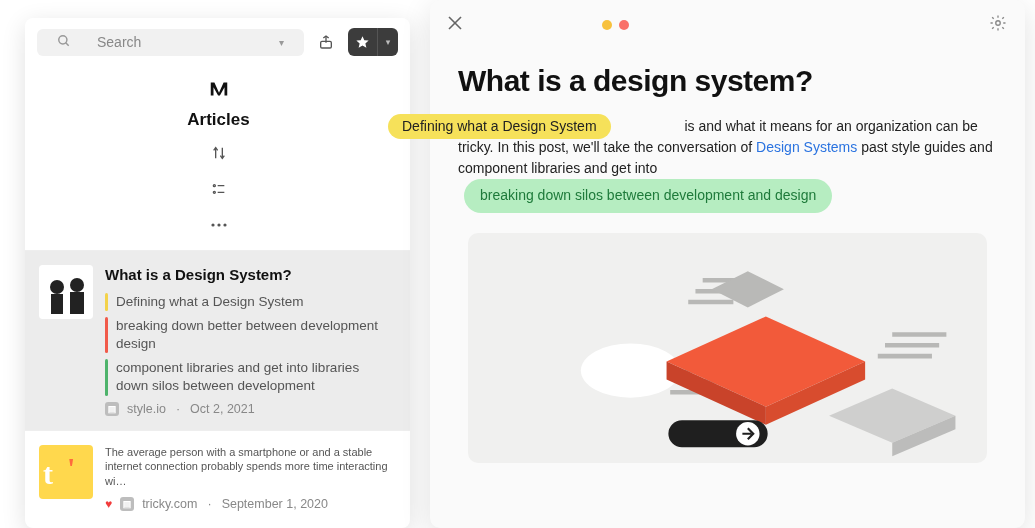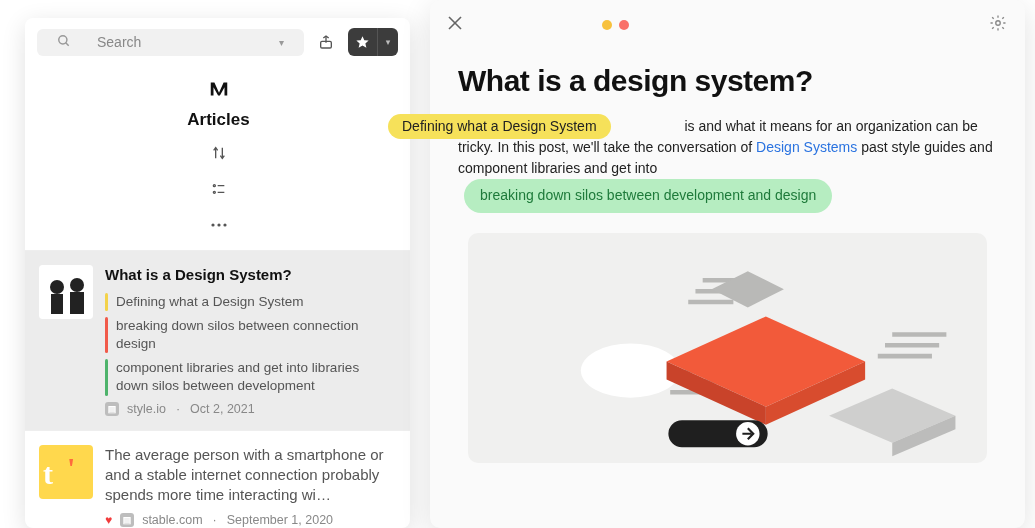--- a/index.html
+++ b/index.html
@@ -115,21 +115,21 @@
     margin-bottom:6px;
     font-size:13.5px;
     line-height:1.35;
     color:#555;
   }
   .bar { width:3px; border-radius:2px; flex-shrink:0; }
   .bar.y { background:#f3d24a; }
   .bar.r { background:#f15a4a; }
   .bar.g { background:#4eb36b; }
   .excerpt {
-    font-size:15px;
+    font-size:11px;
     color:#555;
     line-height:1.35;
     margin-bottom:8px;
   }
   .meta {
     display:flex;
     align-items:center;
     gap:8px;
     font-size:12.5px;
     color:#888;
@@ -306,21 +306,21 @@
         </svg>
       </div>
       <div class="card-body">
         <div class="card-title">What is a Design System?</div>
         <div class="hl-row">
             <span class="bar y"></span>
             <span>Defining what a Design System</span>
           </div>
         <div class="hl-row">
             <span class="bar r"></span>
-            <span>breaking down silos between connection design</span>
+            <span>breaking down better between development design</span>
           </div>
         <div class="hl-row">
             <span class="bar g"></span>
             <span>component libraries and get into libraries down silos between development</span>
           </div>
         <div class="meta">
           <span class="src-ico">▤</span>
           <span>style.io</span>
           <span class="dot"></span>
           <span>Oct 2, 2021</span>
@@ -331,21 +331,21 @@
     <div class="item">
       <div class="thumb thumb2">
         <span class="t">t</span>
           <span class="ap">'</span>
       </div>
       <div class="card-body">
         <div class="excerpt">The average person with a smartphone or and a stable internet connection probably spends more time interacting wi…</div>
         <div class="meta">
           <span class="heart">♥</span>
           <span class="src-ico">▤</span>
-          <span>stable.com</span>
+          <span>tricky.com</span>
           <span class="dot"></span>
           <span>September 1, 2020</span>
         </div>
       </div>
     </div>
 
   </div>
 </div>
 
 <div class="reader">

